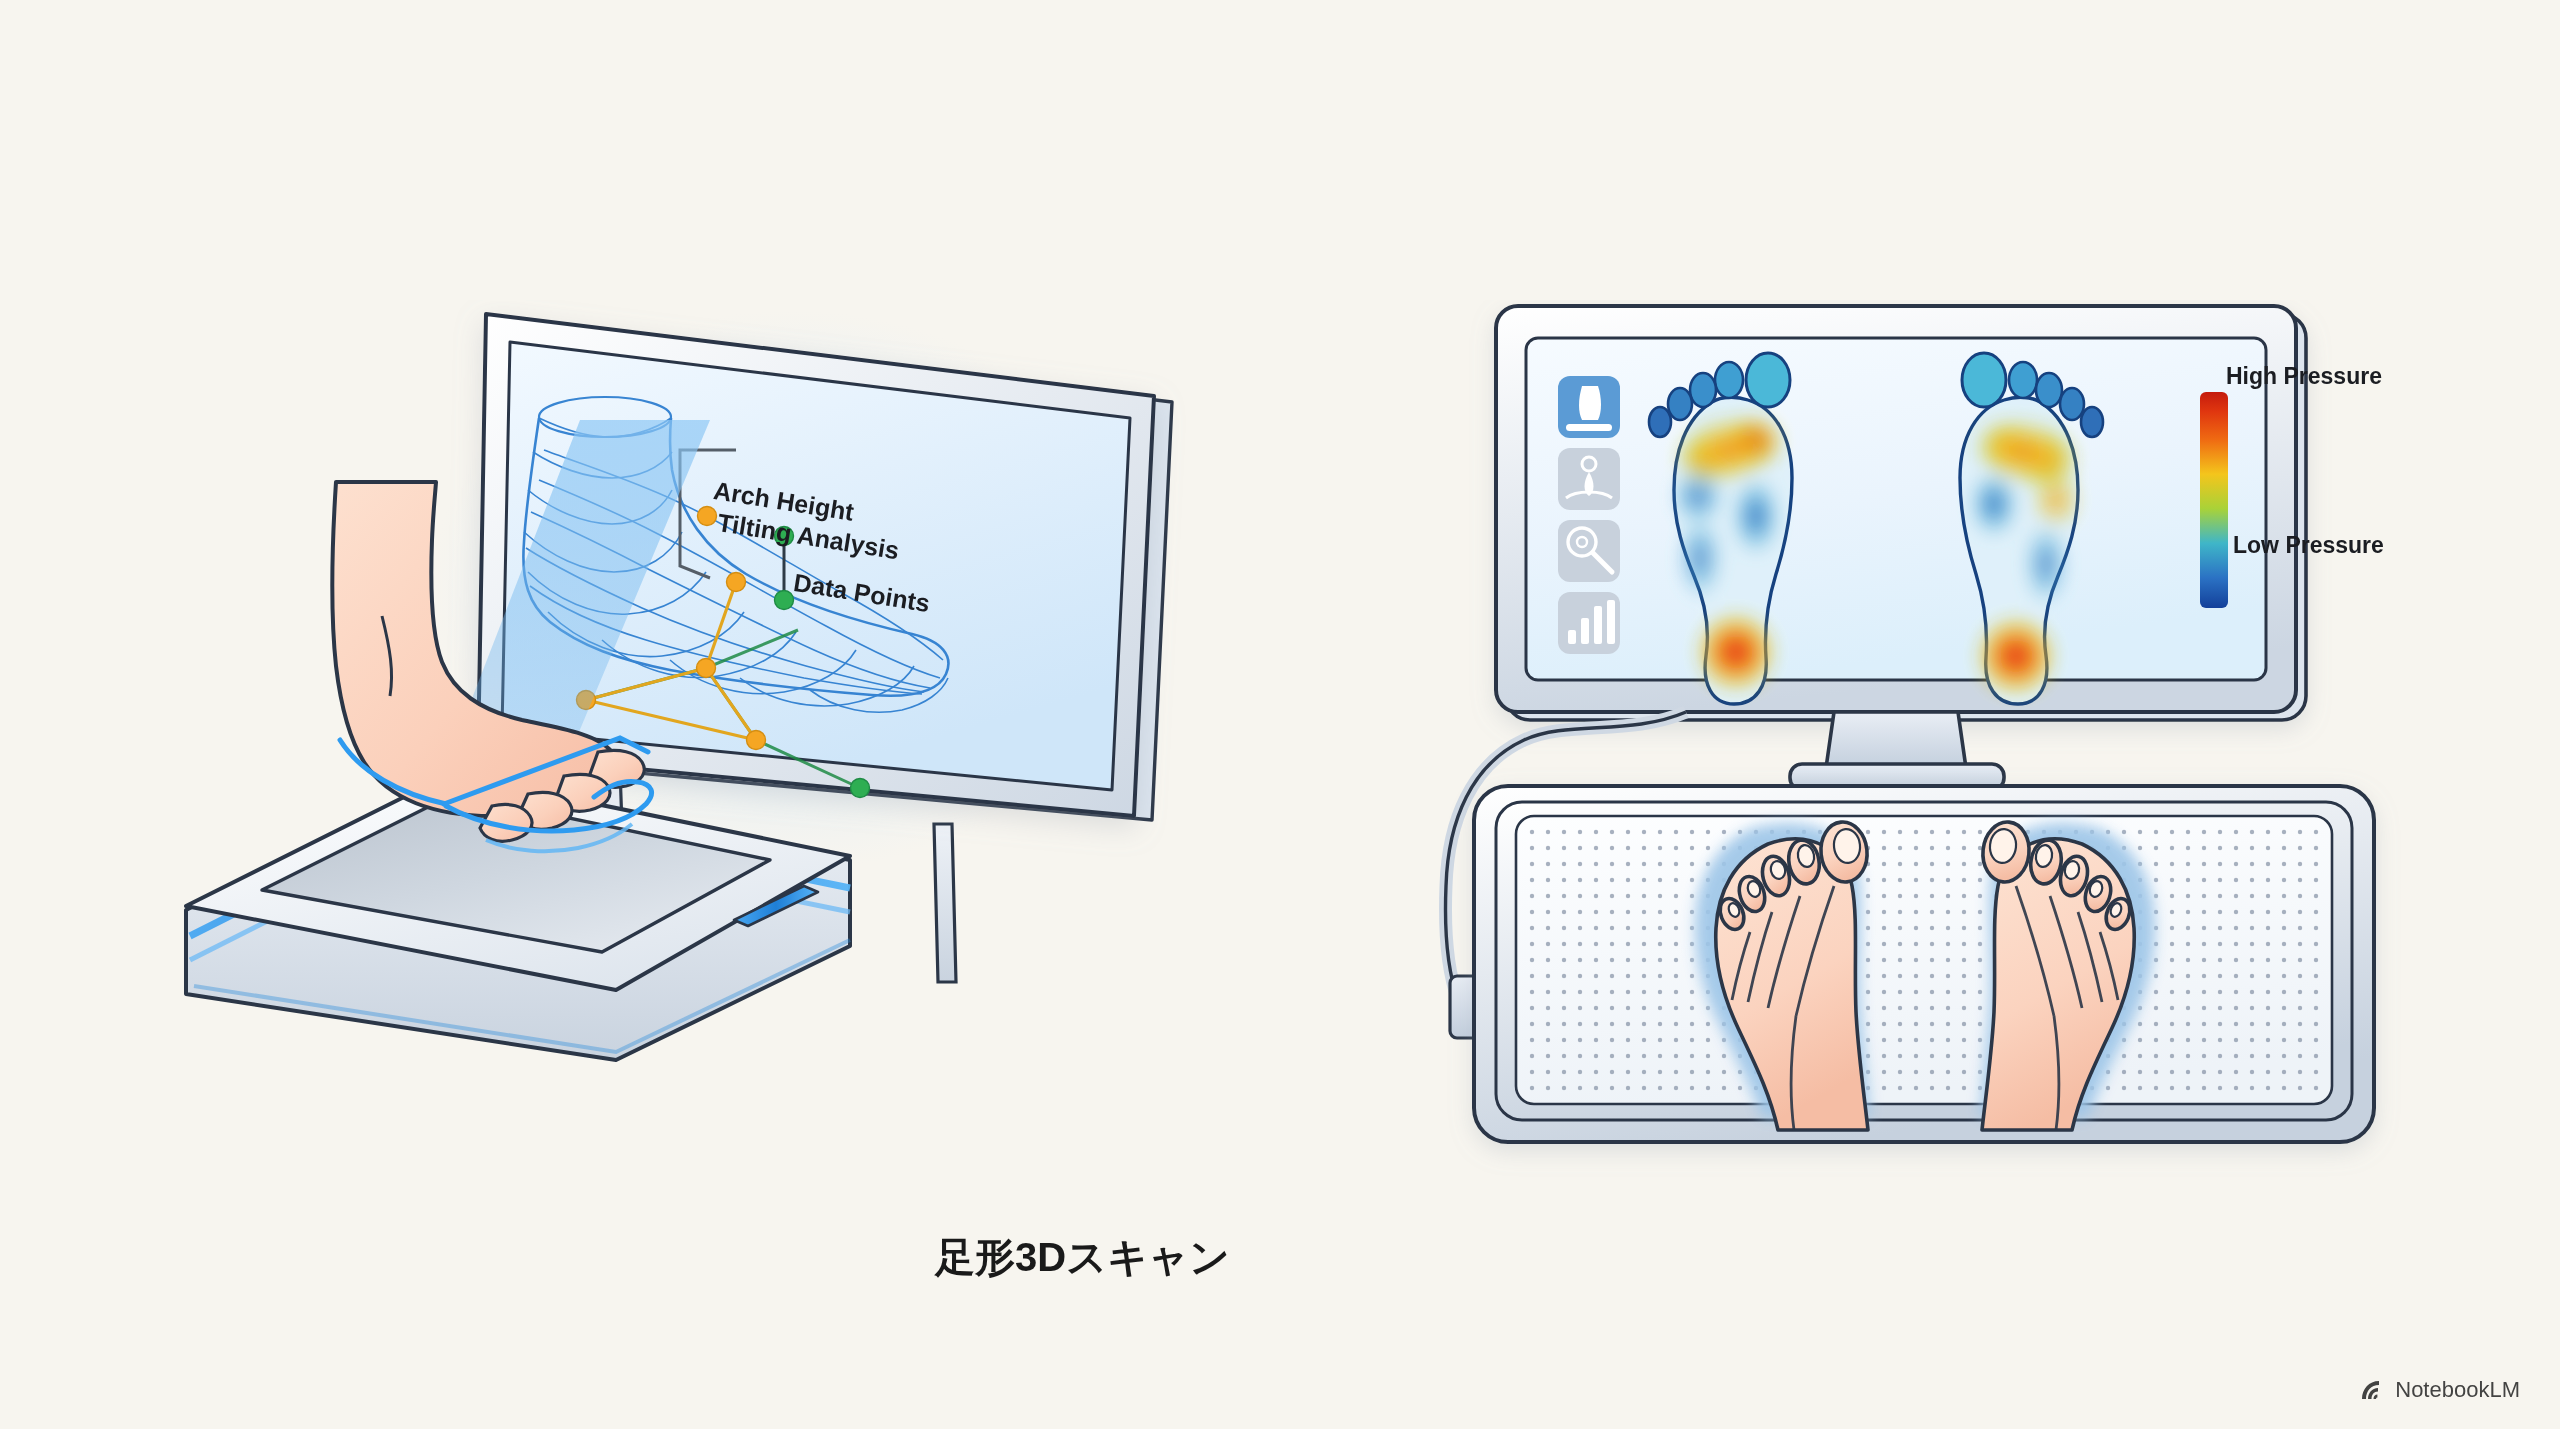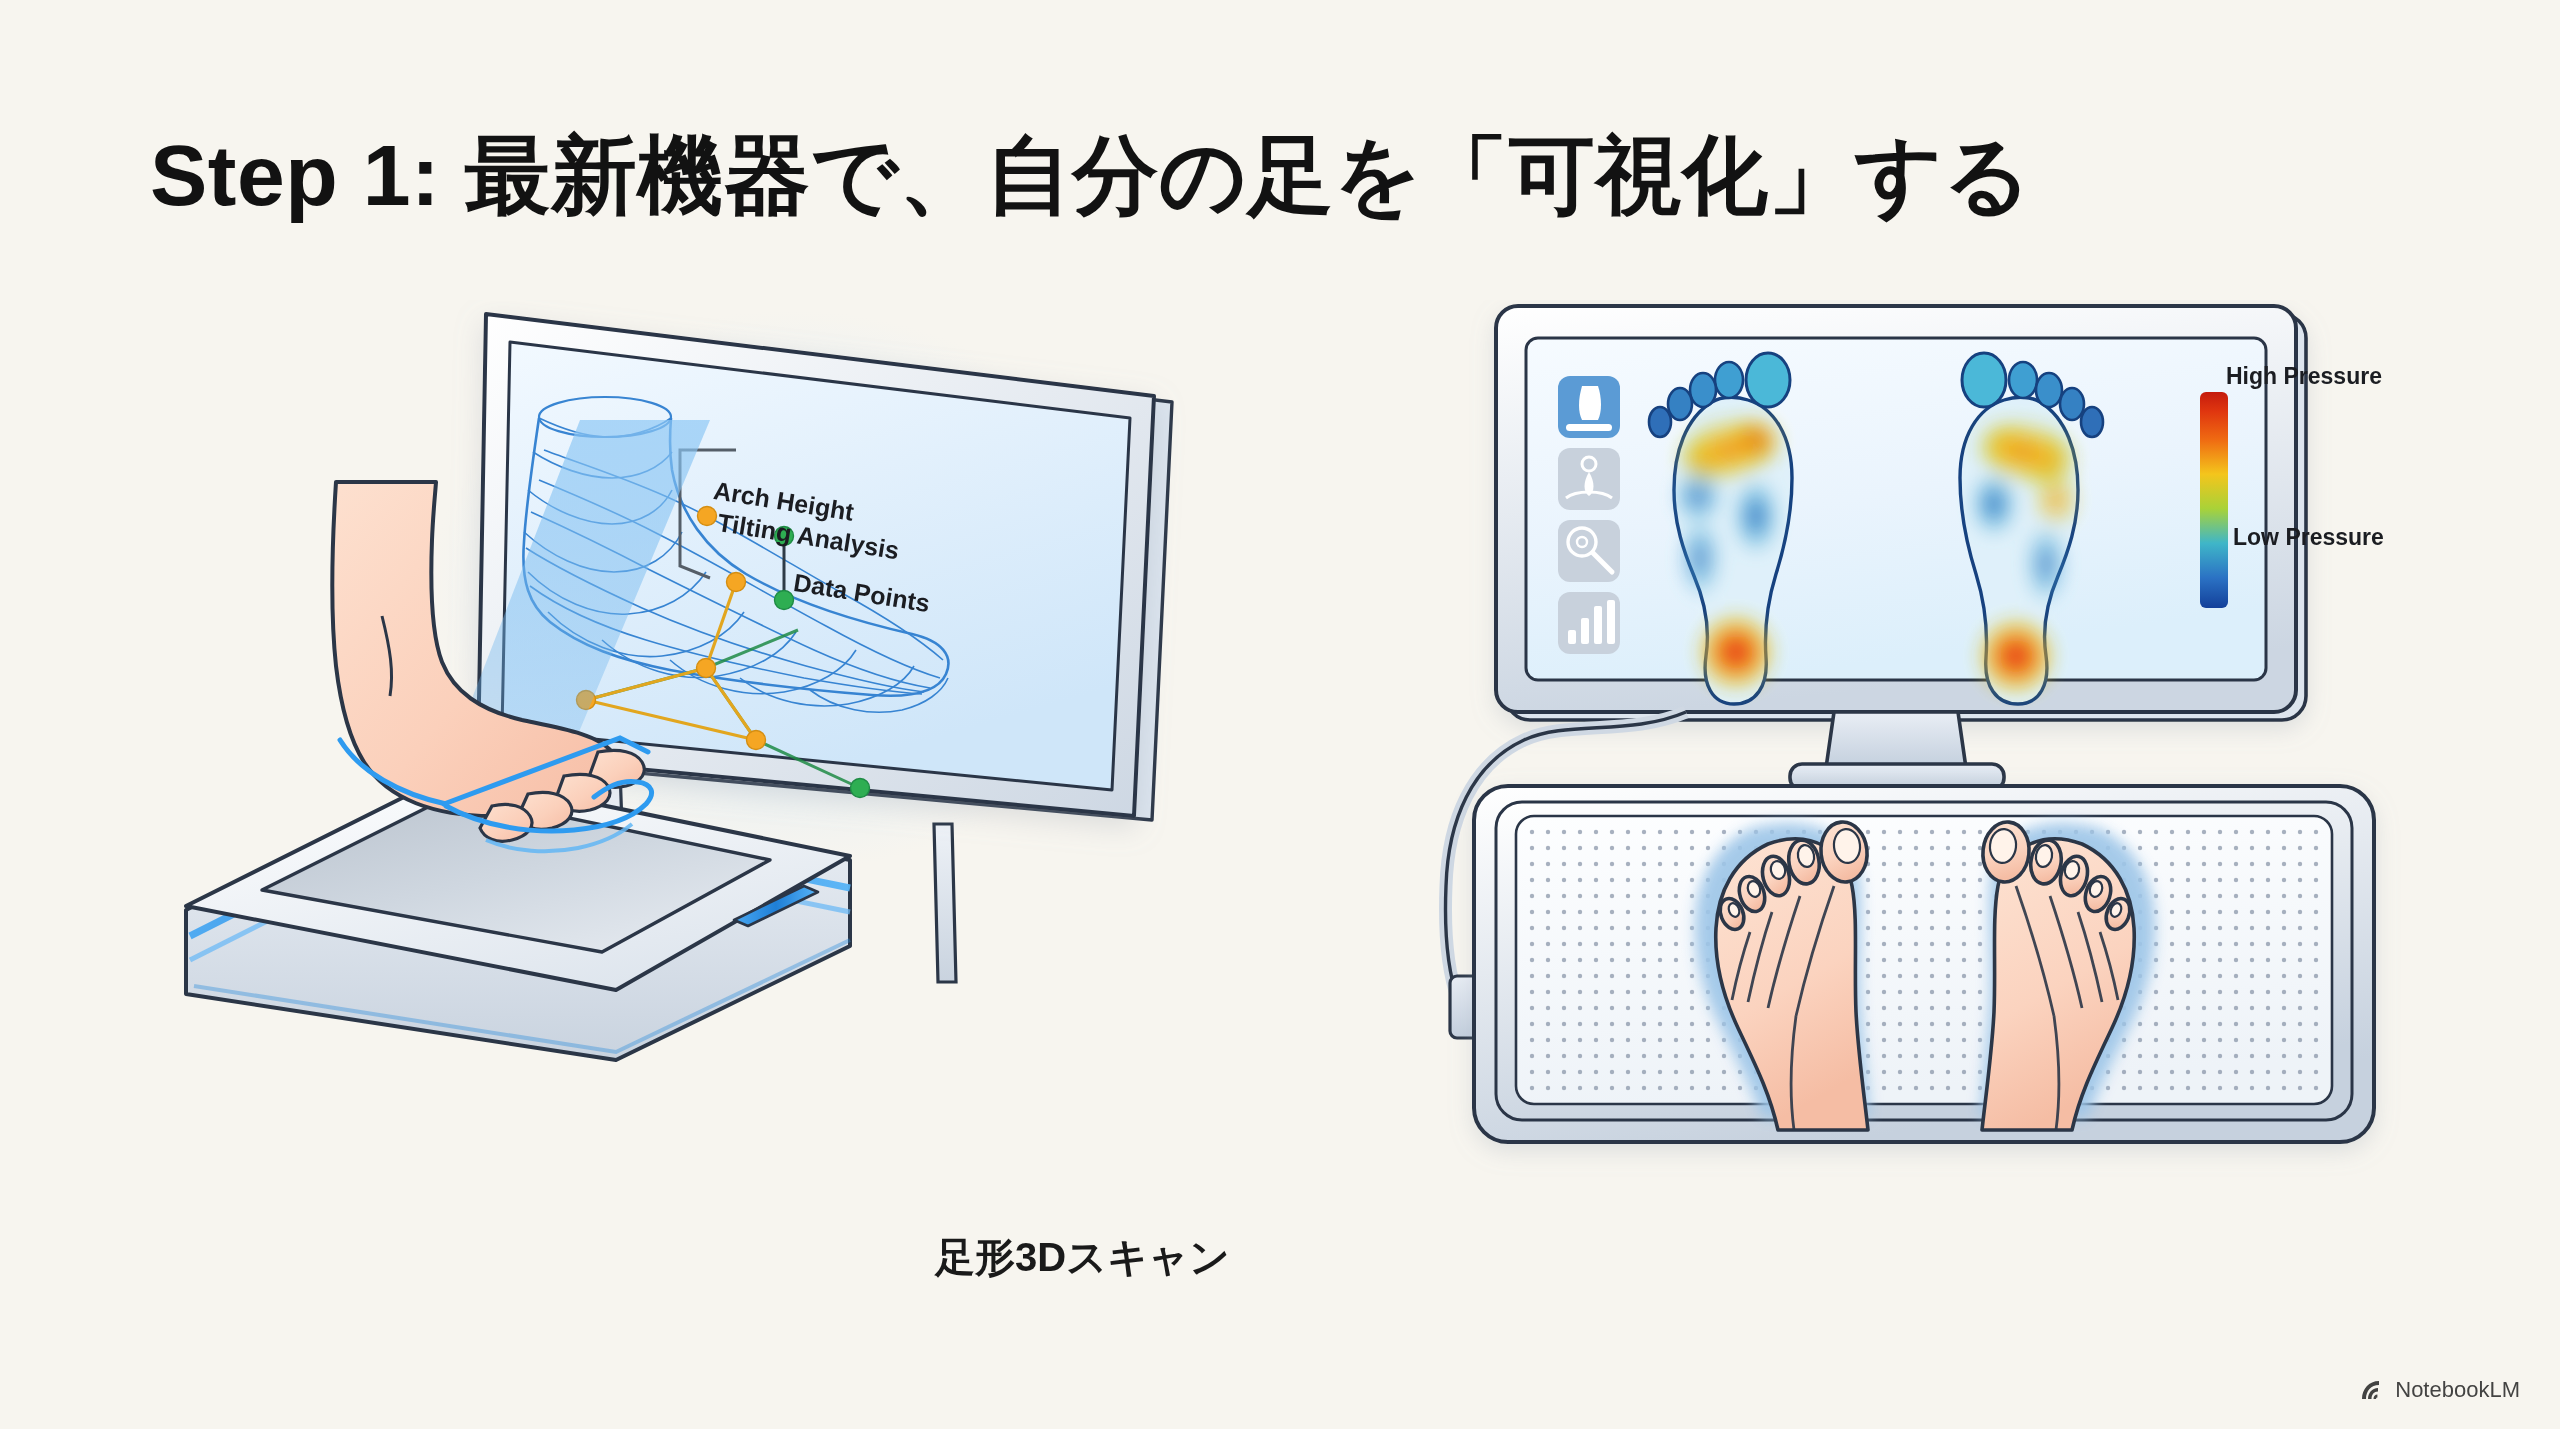--- a/index.html
+++ b/index.html
@@ -91,21 +91,21 @@
     transform: rotate(9deg);
     transform-origin: left top;
   }
 
   
   .lbl-high {
     left: 826px; top: 63px;
     font-size: 23px; font-weight: 700;
   }
   .lbl-low {
-    left: 833px; top: 224px;
+    left: 833px; top: 232px;
     font-size: 23px; font-weight: 600;
   }
 
   
   .watermark {
     position: absolute;
     right: 40px;
     bottom: 26px;
     display: flex;
     align-items: center;
@@ -115,21 +115,20 @@
     font-weight: 500;
     opacity: 0.88;
   }
   .watermark svg { display: block; }
 </style>
 </head>
 <body>
 
 <div class="slide">
 
-  <div class="slide-title">Step 1: 最新機器で、自分の足を「可視化」する</div>
 
   <div class="panel panel-left">
 
     <div class="art">
       <svg viewBox="0 0 1080 900" xmlns="http://www.w3.org/2000/svg">
         <defs>
           <linearGradient id="skinL" x1="0" y1="0" x2="1" y2="1">
             <stop offset="0%" stop-color="#fde0cf"></stop>
             <stop offset="55%" stop-color="#fbd0bb"></stop>
             <stop offset="100%" stop-color="#f6bda5"></stop>

